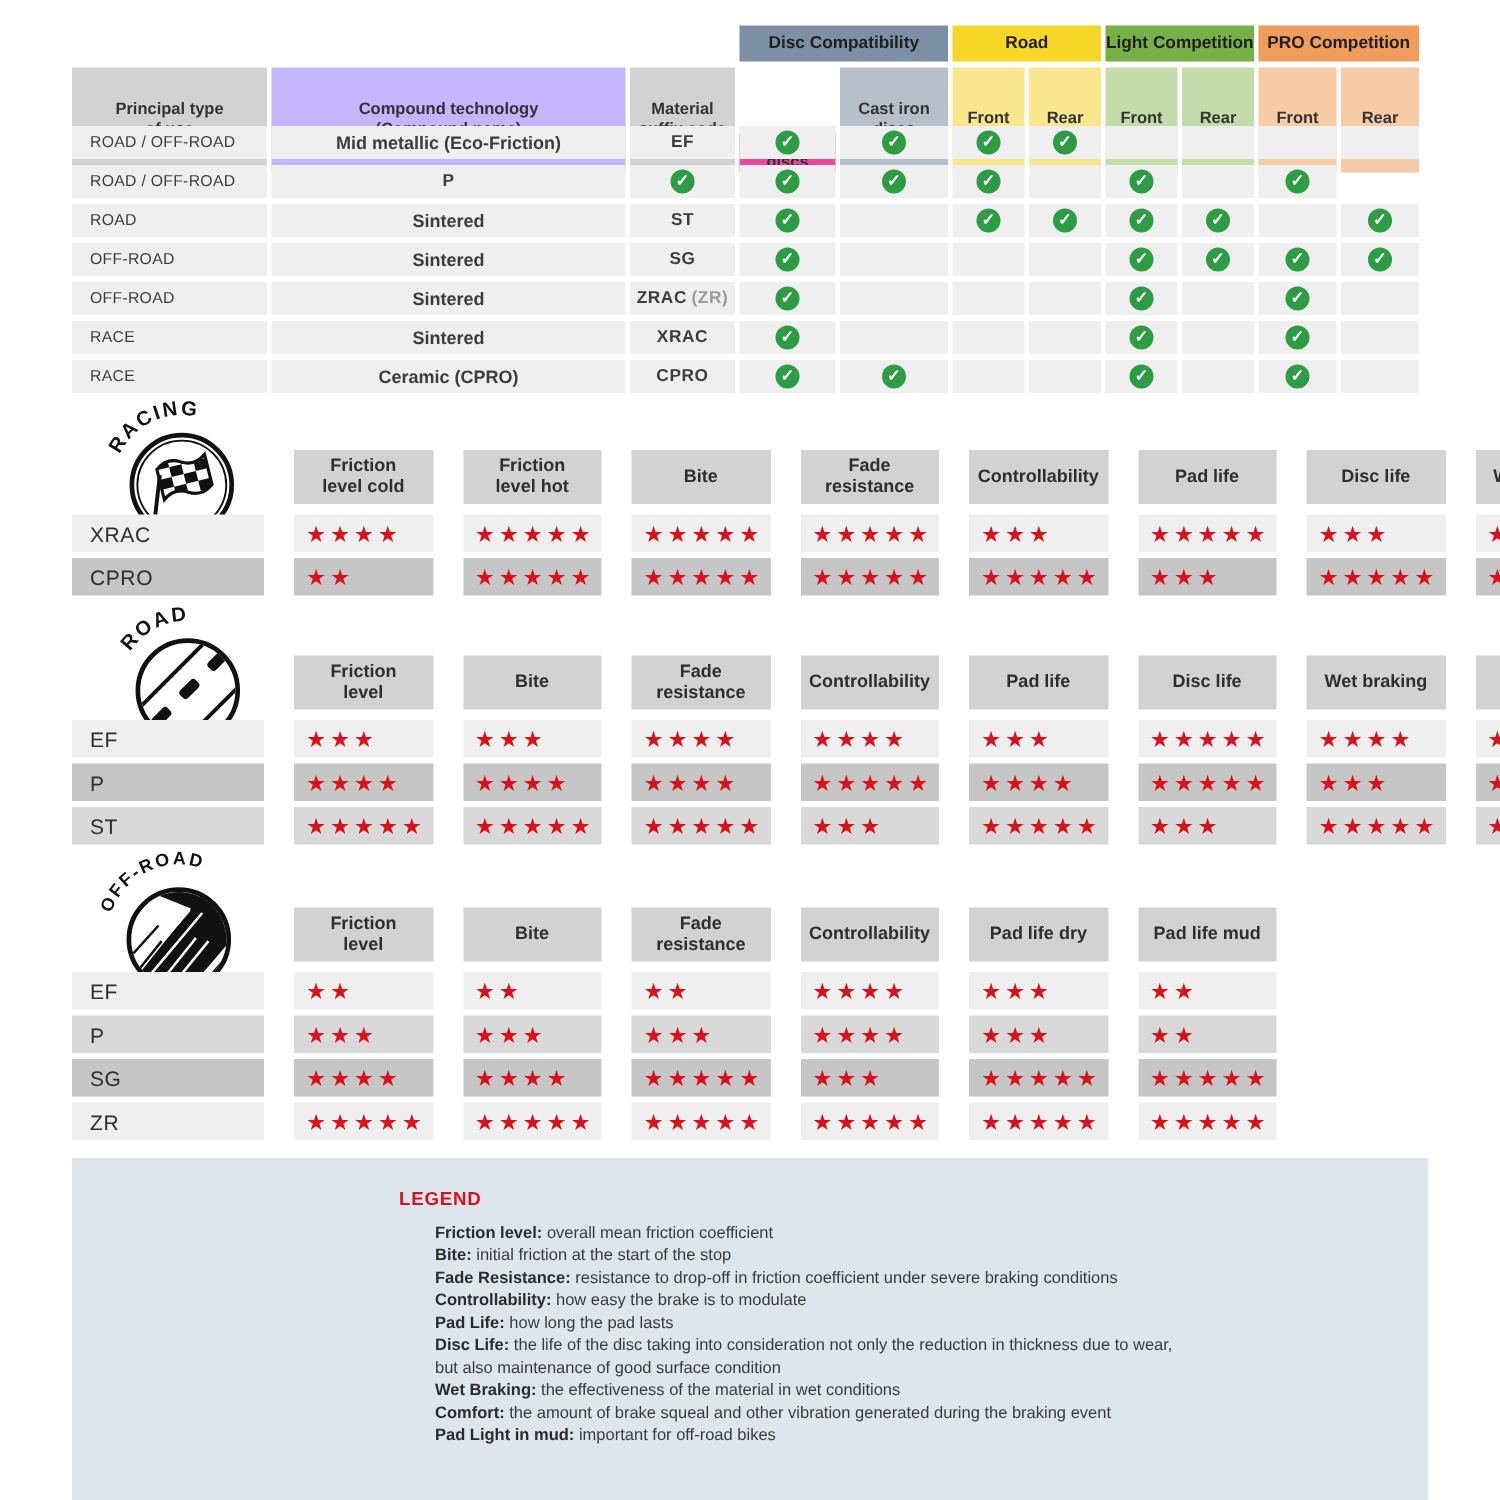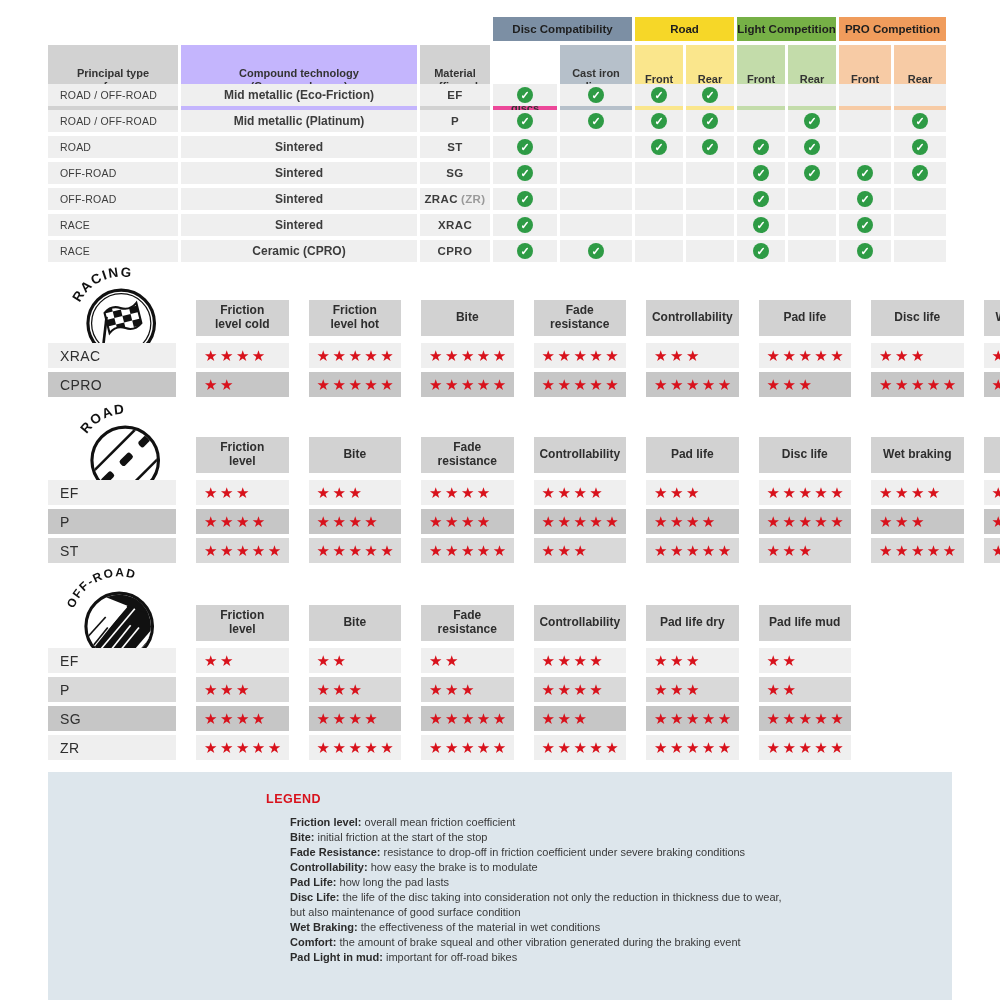--- a/index.html
+++ b/index.html
@@ -97,21 +97,20 @@
         <div class="cell ck">
           <span class="check">✓</span>
         </div>
         <div class="cell ck"></div>
         <div class="cell ck"></div>
         <div class="cell ck"></div>
         <div class="cell ck"></div>
       </div>
       <div class="crow">
         <div class="cell use">ROAD / OFF-ROAD</div>
-        <div class="cell tech">Mid metallic (Platinum)</div>
         <div class="cell code">P</div>
         <div class="cell ck">
           <span class="check">✓</span>
         </div>
         <div class="cell ck">
           <span class="check">✓</span>
         </div>
         <div class="cell ck">
           <span class="check">✓</span>
         </div>

